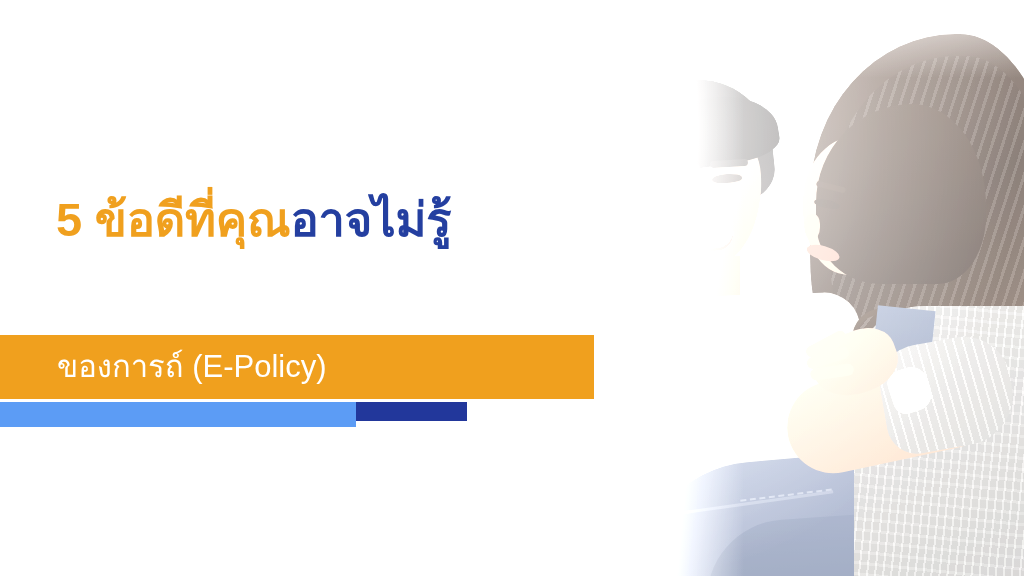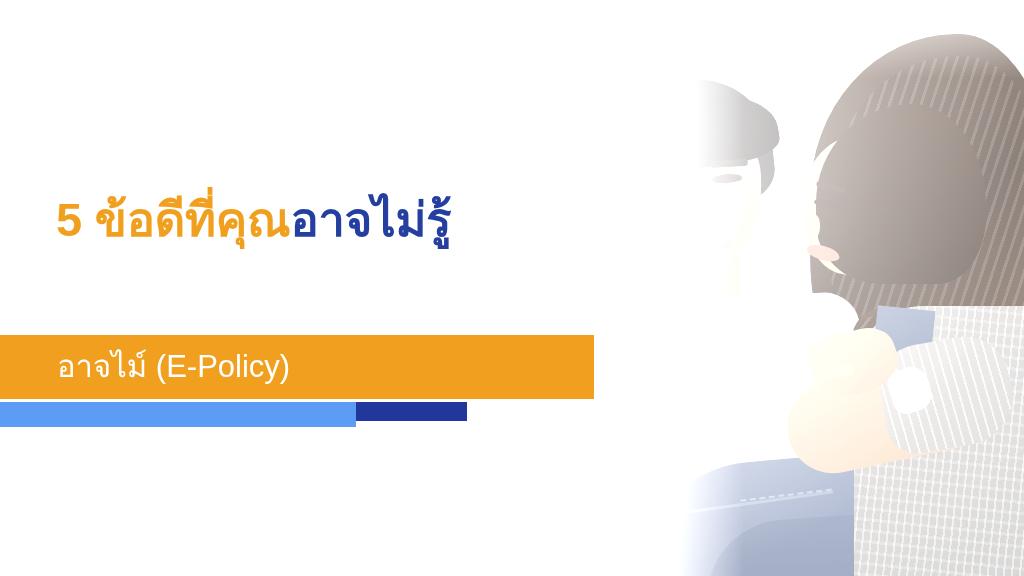--- a/index.html
+++ b/index.html
@@ -384,18 +384,18 @@
     <div class="photo-top-fade"></div>
     <div class="photo-fade"></div>
   </div>
 
   <div class="headline1">
     <span class="seg-orange">5 ข้อดีที่คุณ</span><span class="seg-navy">อาจไม่รู้</span>
   </div>
 
 
   <div class="orange-bar"></div>
-  <div class="orange-bar-text">อาจไม์ (E-Policy)</div>
+  <div class="orange-bar-text">ของการถ์ (E-Policy)</div>
 
   <div class="bar-lightblue"></div>
   <div class="bar-navy"></div>
 
 </div>
 
 </body></html>

